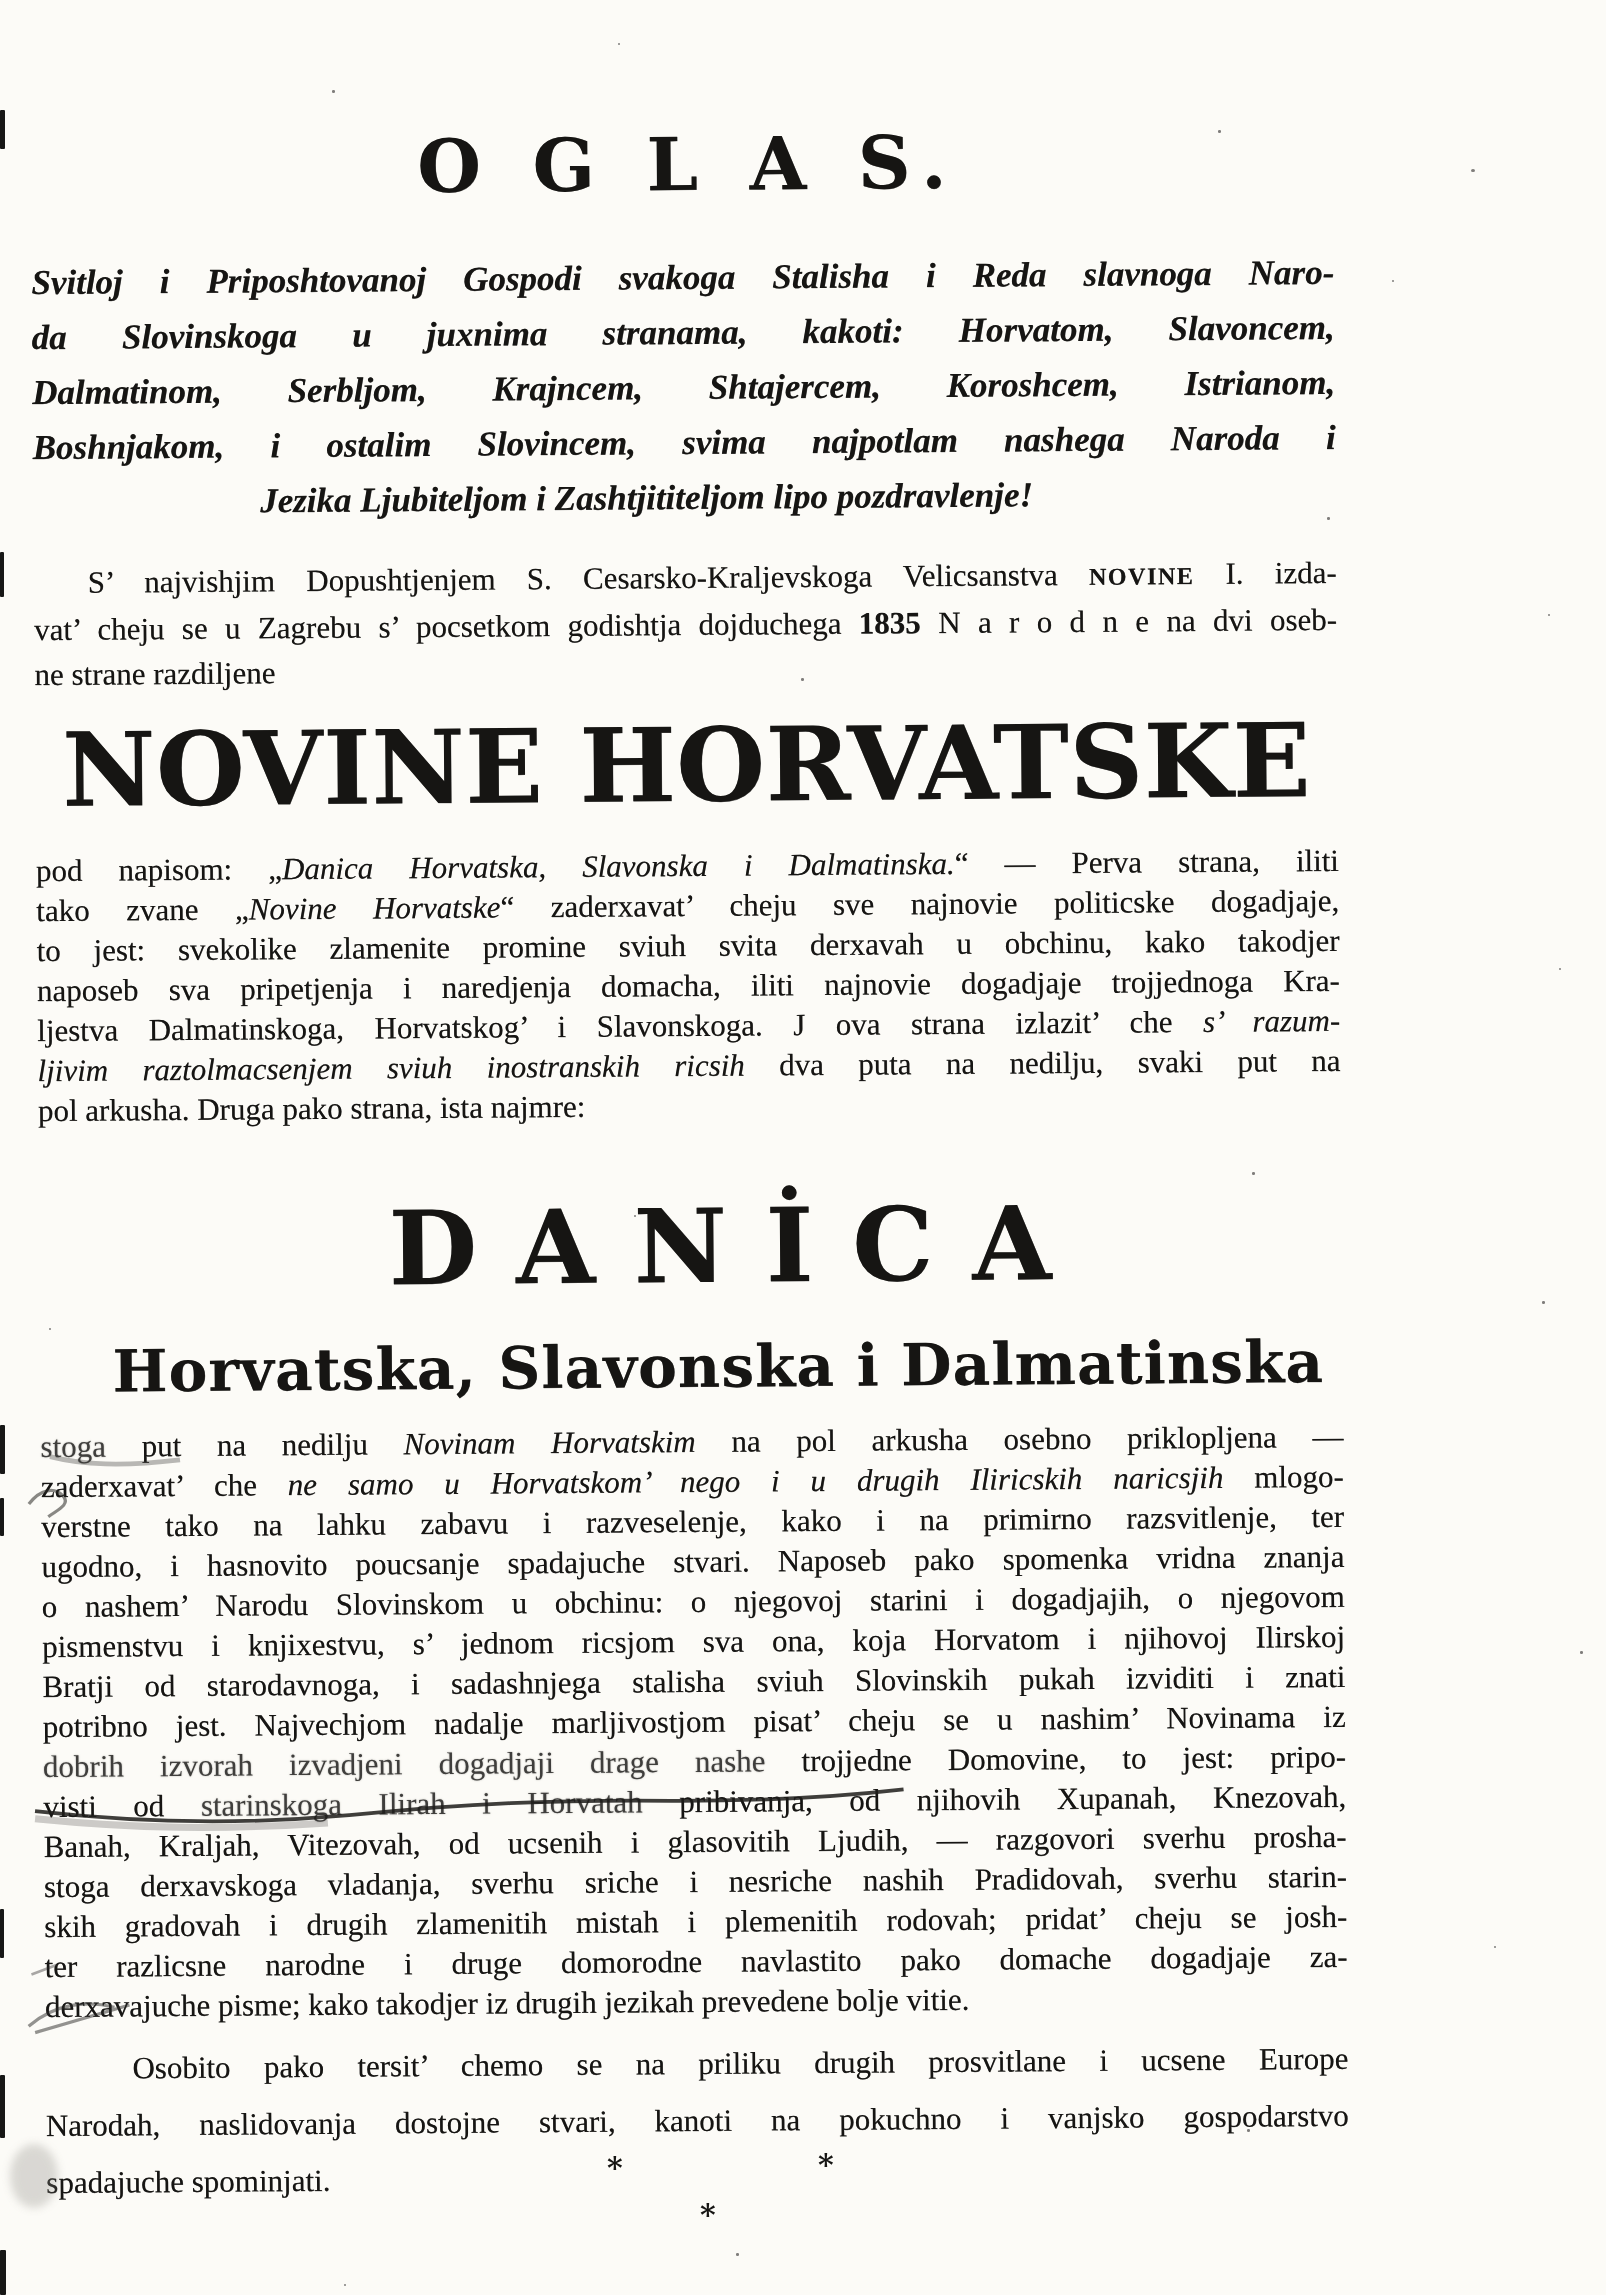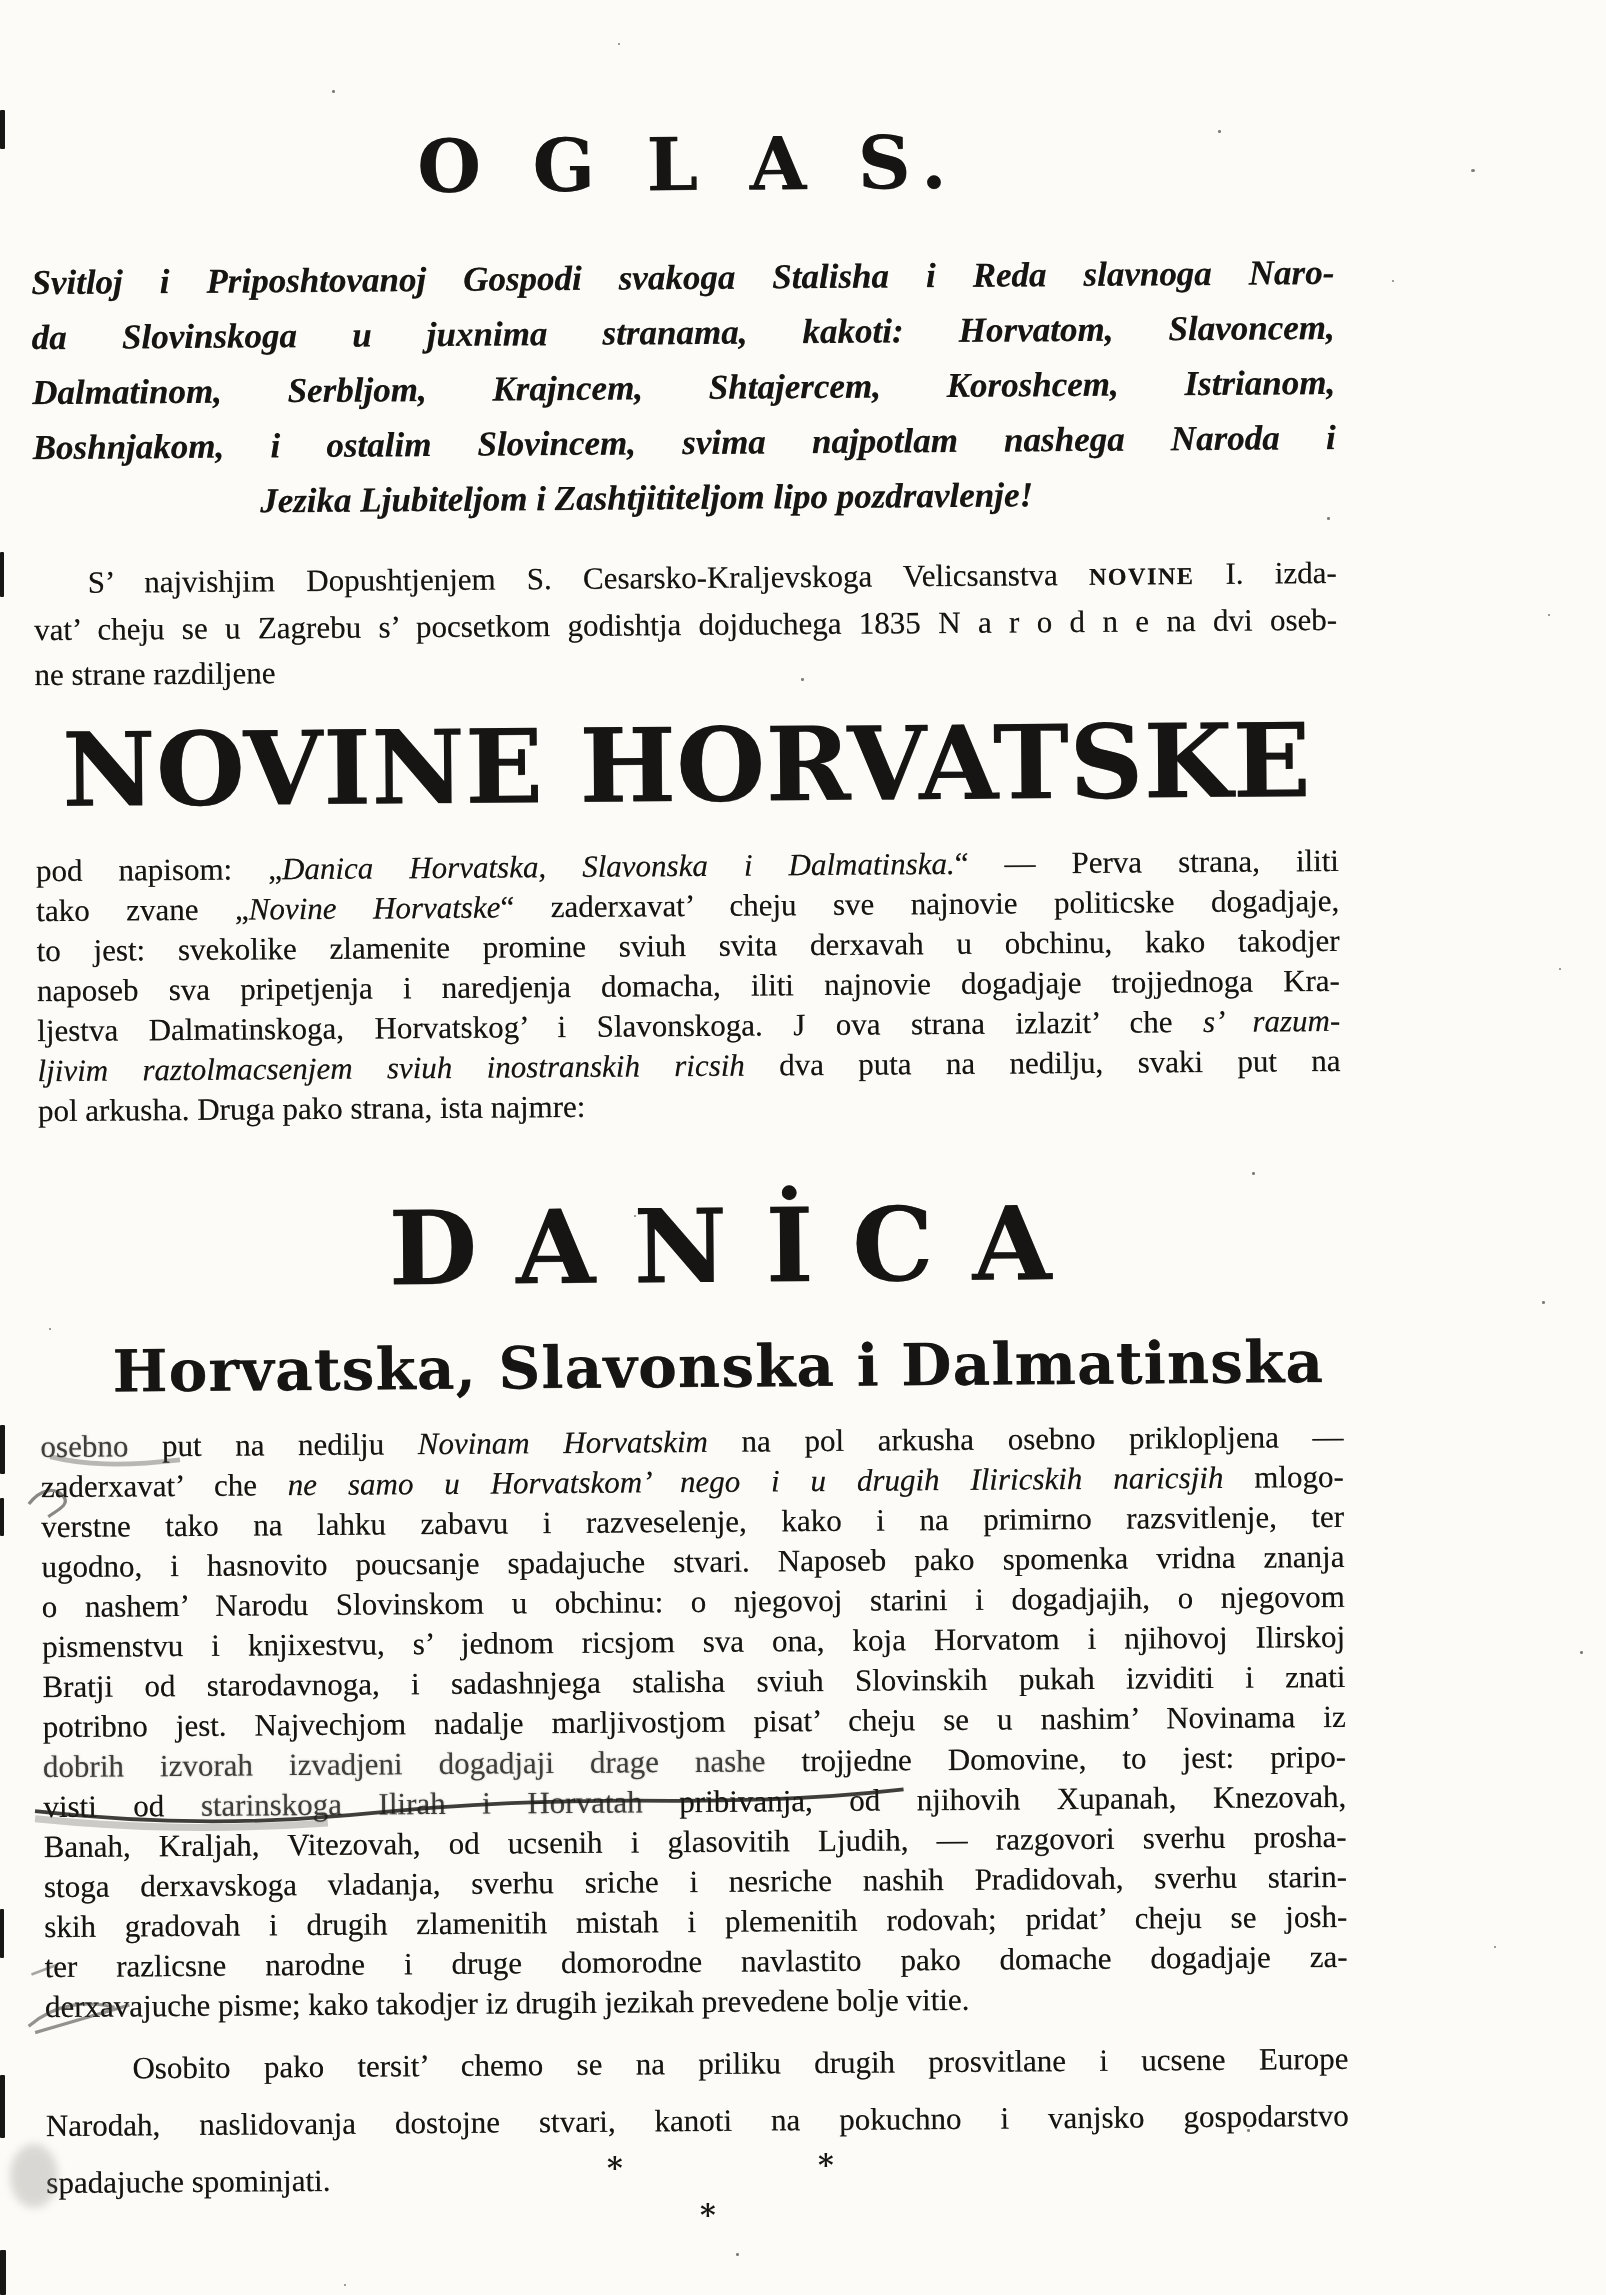--- a/index.html
+++ b/index.html
@@ -43,21 +43,21 @@
     font-family:"DejaVu Serif", serif; font-weight:bold;
     font-size:58px; letter-spacing:.02em;
     position:relative; left:27px;
   }
   .line { text-align:justify; text-align-last:justify; }
   .p .line:last-child { text-align-last:left; }
   .intro .line:last-child { text-align:center; text-align-last:center; position:relative; left:-38px; }
   .p1 .line:first-child { text-indent:54px; }
   .p4 .line:first-child { text-indent:87px; }
   .i { font-style:italic; }
-  .b { font-weight:normal; }
+  .b { font-weight:bold; }
   .sc { font-size:.78em; letter-spacing:.06em; font-weight:bold; }
   .f { color:#3f3e3c; text-shadow:0 0 1.6px rgba(80,78,74,.55); }
   .ast { position:absolute; font-size:30px; font-weight:bold; font-family:"DejaVu Serif",serif; }
   .edge { position:absolute; background:#171716; border-radius:1.1px; }
   .spk { position:absolute; width:2.7px; height:2.7px; background:#2b2a28; border-radius:50%; opacity:.6; }
   .smudge { position:absolute; background:#8a8881; opacity:.3; filter:blur(4.3px); border-radius:50%; }
   .marks { position:absolute; left:-38px; top:0; width:1606px; height:2295px; pointer-events:none; }
 </style>
 </head>
 <body>
@@ -91,21 +91,21 @@
         <div class="line"><span>ljestva Dalmatinskoga, Horvatskog’ i Slavonskoga. J ova strana izlazit’ che </span><span class="i">s’ razum-</span></div>
         <div class="line"><span class="i">ljivim raztolmacsenjem sviuh inostranskih ricsih</span><span> dva puta na nedilju, svaki put na</span></div>
         <div class="line"><span>pol arkusha. Druga pako strana, ista najmre:</span></div>
       </div>
 
     <div class="h2">DANİCA</div>
 
     <div class="sub">Horvatska, Slavonska i Dalmatinska</div>
 
     <div class="p p3">
-        <div class="line"><span class="f">osebno</span><span> put na nedilju </span><span class="i">Novinam Horvatskim</span><span> na pol arkusha osebno priklopljena —</span></div>
+        <div class="line"><span class="f">stoga</span><span> put na nedilju </span><span class="i">Novinam Horvatskim</span><span> na pol arkusha osebno priklopljena —</span></div>
         <div class="line"><span>zaderxavat’ che </span><span class="i">ne samo u Horvatskom’ nego i u drugih Iliricskih naricsjih</span><span> mlogo-</span></div>
         <div class="line"><span>verstne tako na lahku zabavu i razveselenje, kako i na primirno razsvitlenje, ter</span></div>
         <div class="line"><span>ugodno, i hasnovito poucsanje spadajuche stvari. Naposeb pako spomenka vridna znanja</span></div>
         <div class="line"><span>o nashem’ Narodu Slovinskom u obchinu: o njegovoj starini i dogadjajih, o njegovom</span></div>
         <div class="line"><span>pismenstvu i knjixestvu, s’ jednom ricsjom sva ona, koja Horvatom i njihovoj Ilirskoj</span></div>
         <div class="line"><span>Bratji od starodavnoga, i sadashnjega stalisha sviuh Slovinskih pukah izviditi i znati</span></div>
         <div class="line"><span>potribno jest. Najvechjom nadalje marljivostjom pisat’ cheju se u nashim’ Novinama iz</span></div>
         <div class="line"><span class="f">dobrih izvorah izvadjeni dogadjaji drage nashe</span><span> trojjedne Domovine, to jest: pripo-</span></div>
         <div class="line"><span>visti od </span><span class="f">starinskoga Ilirah i Horvatah</span><span> pribivanja, od njihovih Xupanah, Knezovah,</span></div>
         <div class="line"><span>Banah, Kraljah, Vitezovah, od ucsenih i glasovitih Ljudih, — razgovori sverhu prosha-</span></div>

